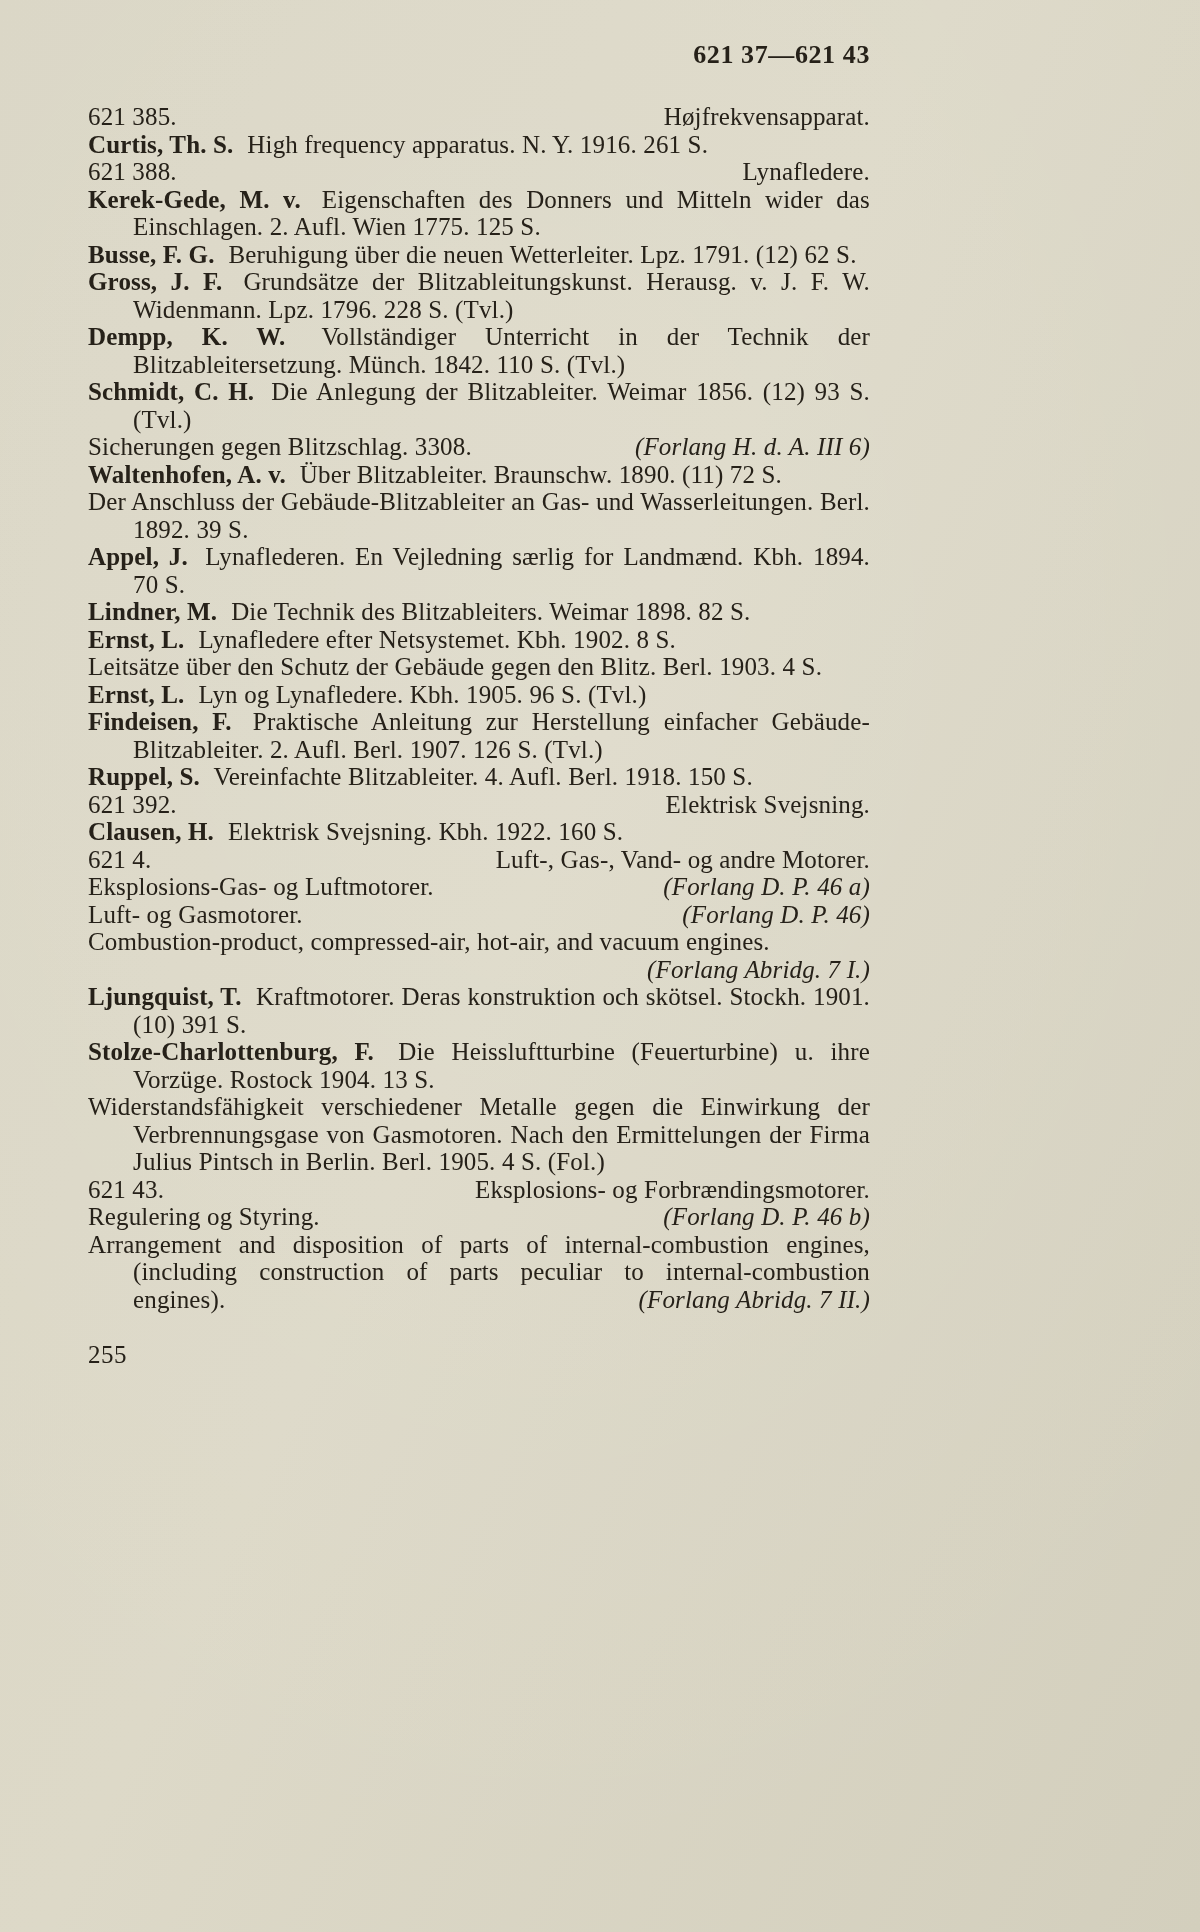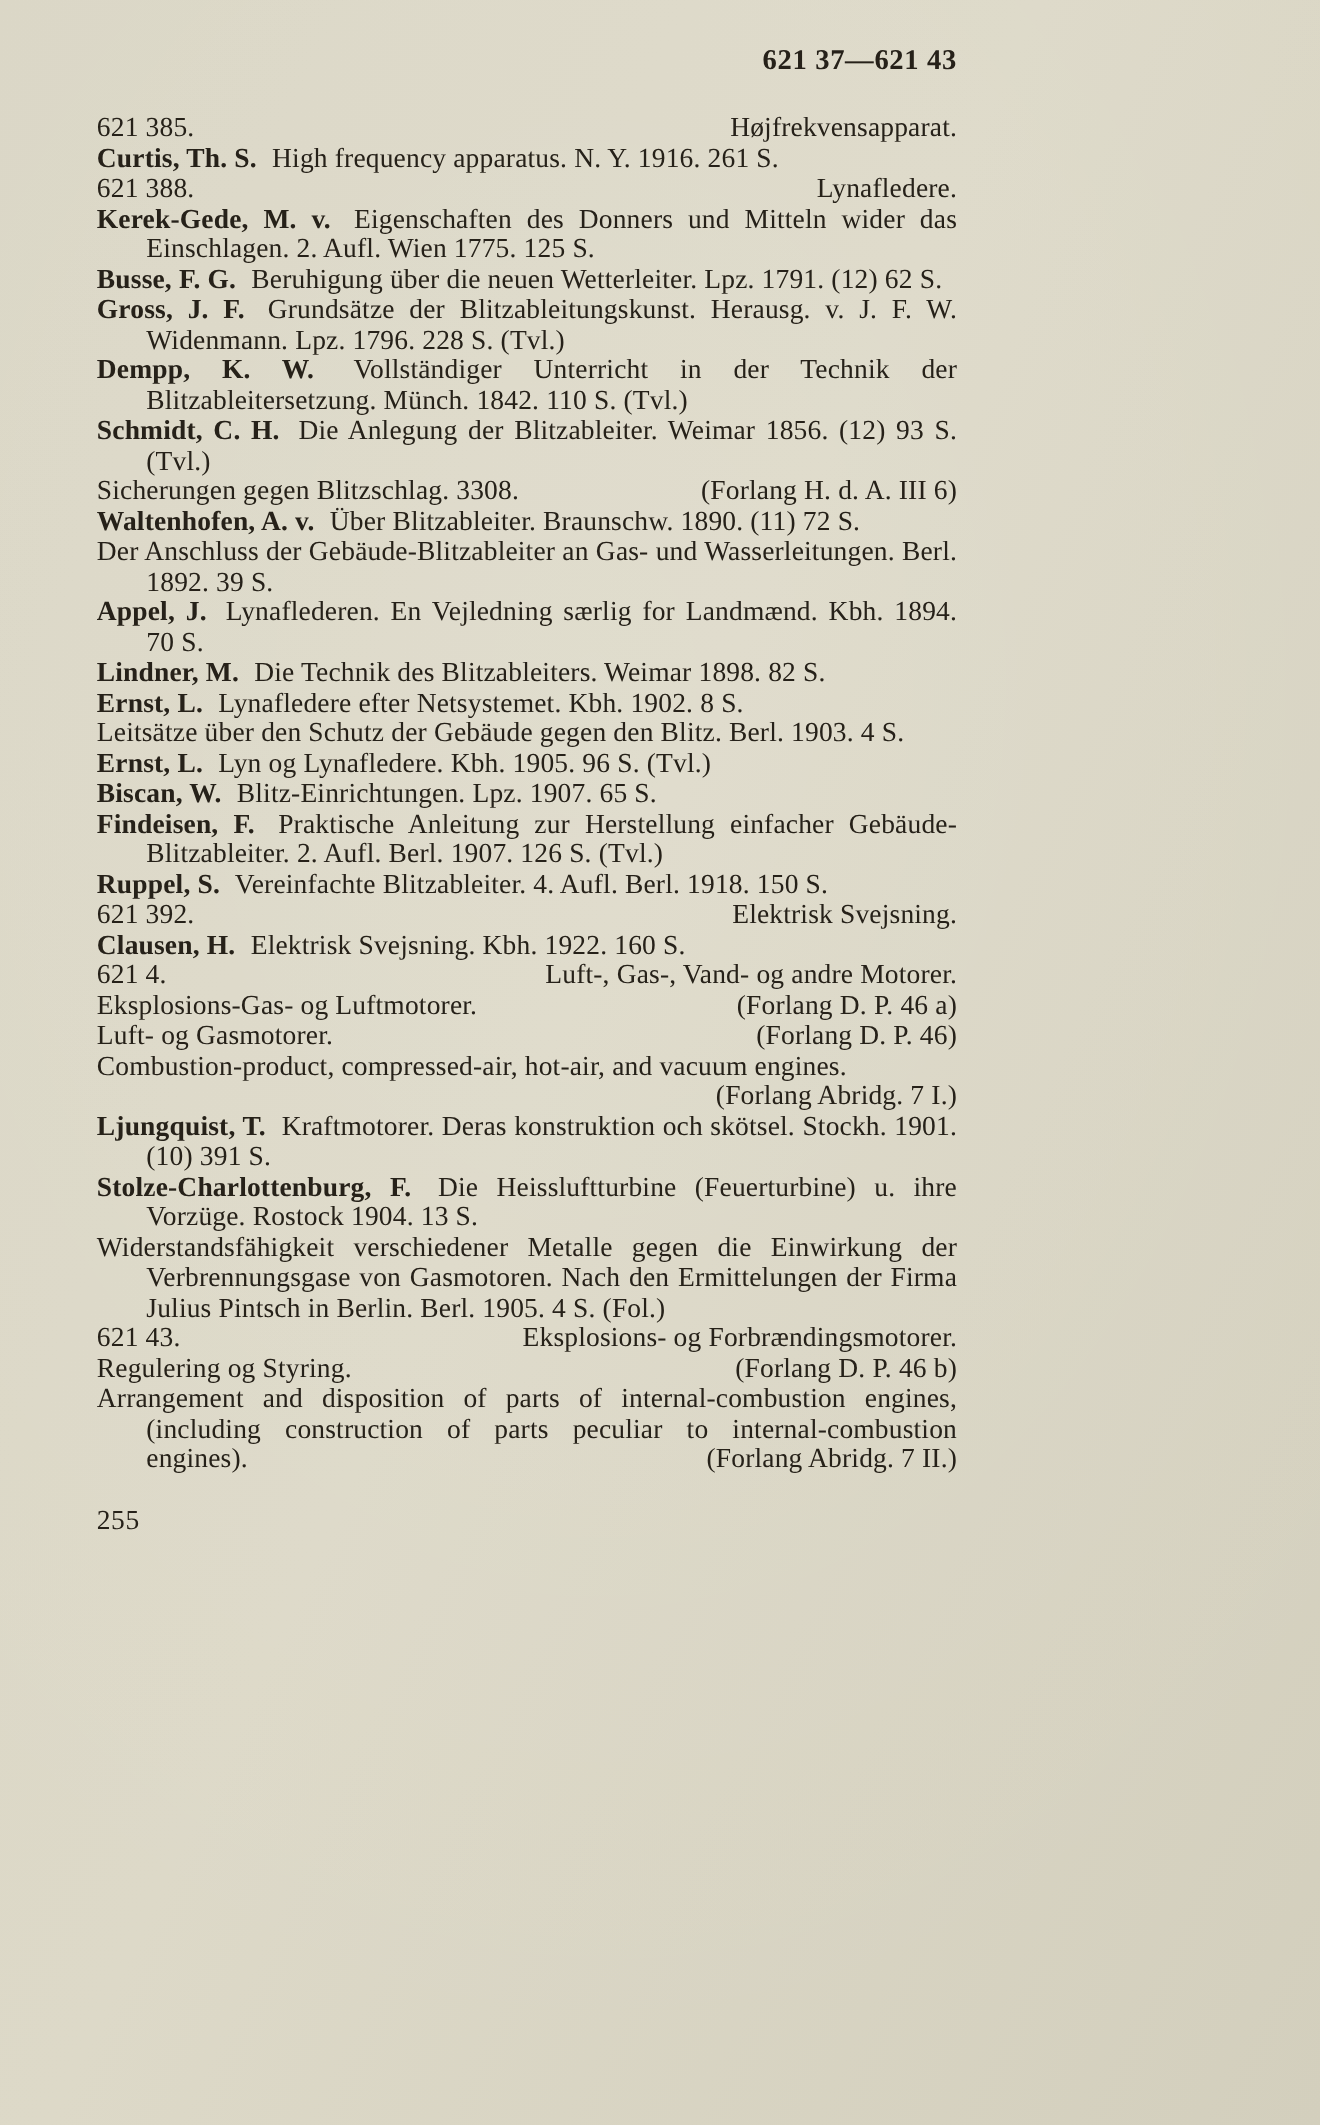--- a/index.html
+++ b/index.html
@@ -40,21 +40,21 @@
     justify-content: space-between;
     font-weight: normal;
   }
   .entry {
     padding-left: 45px;
     text-indent: -45px;
     text-align: justify;
   }
   .entry::after { content: ""; display: block; clear: both; }
   .author { font-weight: bold; margin-right: 0.3em; }
-  .ref { float: right; text-indent: 0; }
+  .ref { float: right; text-indent: 0; font-style: italic; }
   .page-number {
     margin-top: 28px;
     text-align: left;
     font-size: 25px;
     letter-spacing: 0.5px;
   }
 </style>
 </head>
 <body>
 
@@ -77,21 +77,20 @@
       <div class="row entry"><span class="author">Dempp, K. W.</span> <span class="text">Vollständiger Unterricht in der Technik der Blitzableitersetzung. Münch. 1842. 110 S. (Tvl.)</span></div>
       <div class="row entry"><span class="author">Schmidt, C. H.</span> <span class="text">Die Anlegung der Blitzableiter. Weimar 1856. (12) 93 S. (Tvl.)</span></div>
       <div class="row entry"><span class="text">Sicherungen gegen Blitzschlag. 3308.</span> <span class="ref">(Forlang H. d. A. III 6)</span></div>
       <div class="row entry"><span class="author">Waltenhofen, A. v.</span> <span class="text">Über Blitzableiter. Braunschw. 1890. (11) 72 S.</span></div>
       <div class="row entry"><span class="text">Der Anschluss der Gebäude-Blitzableiter an Gas- und Wasserleitungen. Berl. 1892. 39 S.</span></div>
       <div class="row entry"><span class="author">Appel, J.</span> <span class="text">Lynaflederen. En Vejledning særlig for Landmænd. Kbh. 1894. 70 S.</span></div>
       <div class="row entry"><span class="author">Lindner, M.</span> <span class="text">Die Technik des Blitzableiters. Weimar 1898. 82 S.</span></div>
       <div class="row entry"><span class="author">Ernst, L.</span> <span class="text">Lynafledere efter Netsystemet. Kbh. 1902. 8 S.</span></div>
       <div class="row entry"><span class="text">Leitsätze über den Schutz der Gebäude gegen den Blitz. Berl. 1903. 4 S.</span></div>
       <div class="row entry"><span class="author">Ernst, L.</span> <span class="text">Lyn og Lynafledere. Kbh. 1905. 96 S. (Tvl.)</span></div>
-      <div class="row entry"><span class="author">Biscan, W.</span> <span class="text">Blitz-Einrichtungen. Lpz. 1907. 65 S.</span></div>
       <div class="row entry"><span class="author">Findeisen, F.</span> <span class="text">Praktische Anleitung zur Herstellung einfacher Gebäude-Blitzableiter. 2. Aufl. Berl. 1907. 126 S. (Tvl.)</span></div>
       <div class="row entry"><span class="author">Ruppel, S.</span> <span class="text">Vereinfachte Blitzableiter. 4. Aufl. Berl. 1918. 150 S.</span></div>
       <div class="row heading">
         <span class="num">621 392.</span>
         <span class="title">Elektrisk Svejsning.</span>
       </div>
       <div class="row entry"><span class="author">Clausen, H.</span> <span class="text">Elektrisk Svejsning. Kbh. 1922. 160 S.</span></div>
       <div class="row heading">
         <span class="num">621 4.</span>
         <span class="title">Luft-, Gas-, Vand- og andre Motorer.</span>

